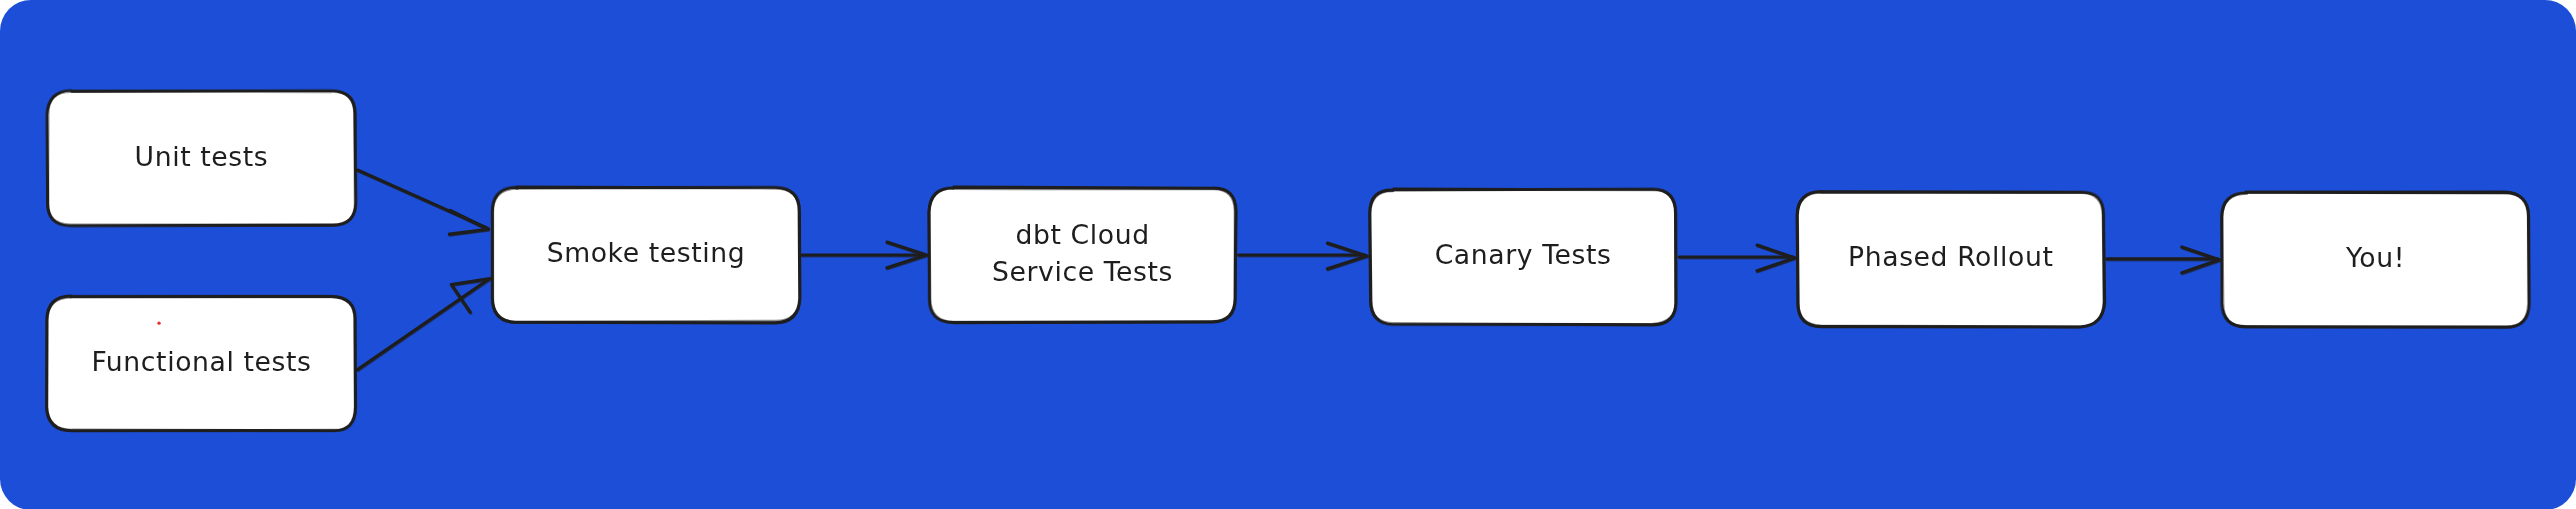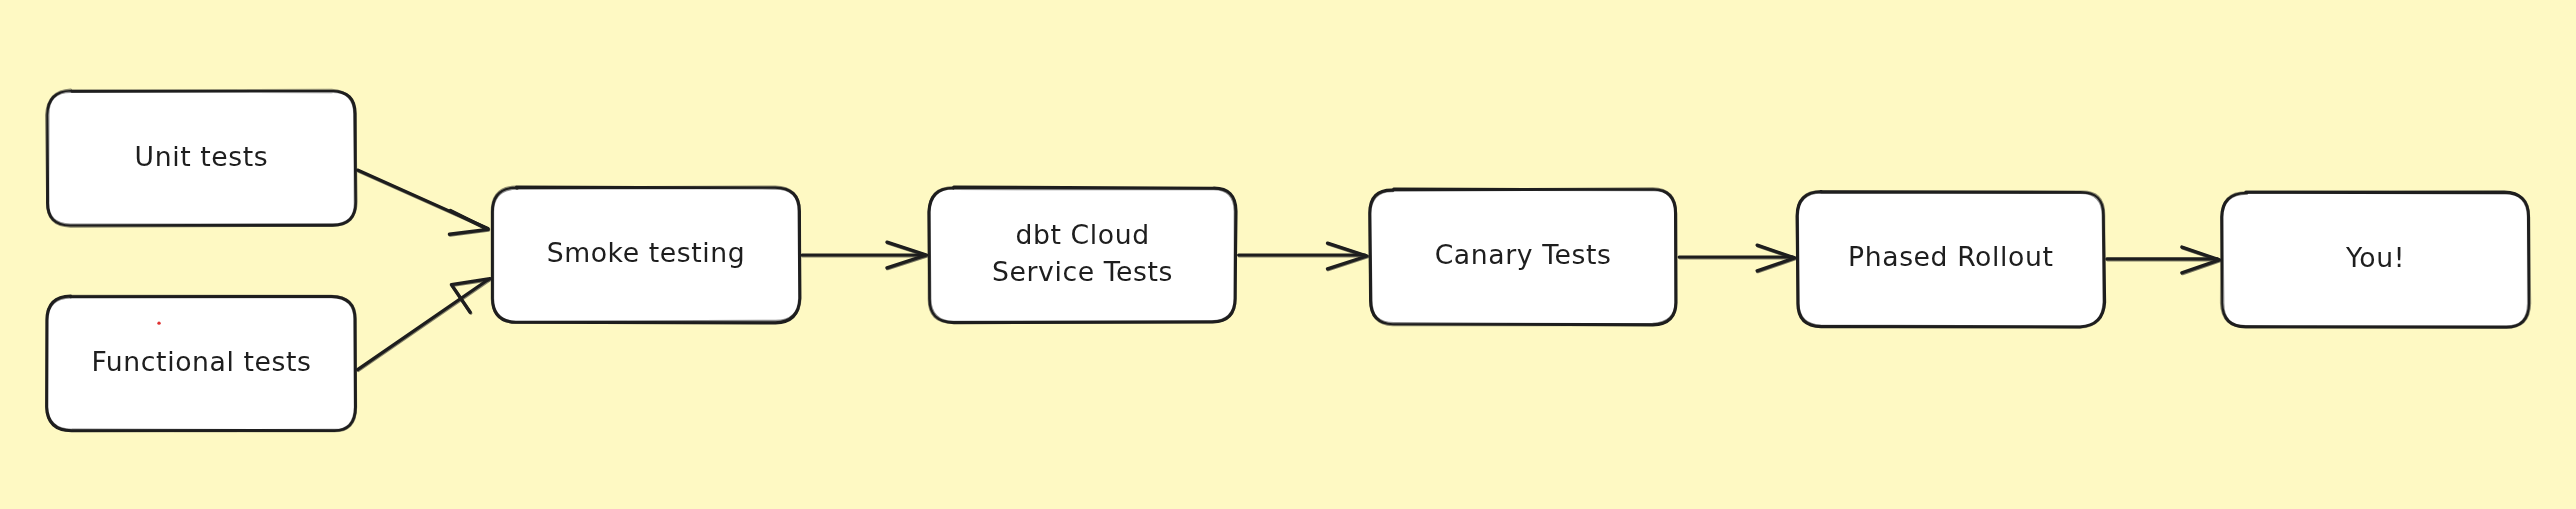--- a/index.html
+++ b/index.html
@@ -11,21 +11,22 @@
   body {
     width: 2576px;
     height: 510px;
     overflow: hidden;
     font-family: "DejaVu Sans", sans-serif;
   }
   #diagram-root {
     position: relative;
     width: 2576px;
     height: 510px;
-    background: #fef9c3;
+    background: #1d4ed8;
+    border-radius: 31px;
   }
   svg.flow-canvas {
     display: block;
     width: 2576px;
     height: 510px;
   }
   .node-shape {
     fill: #ffffff;
     stroke: #1e1e1e;
     stroke-width: 3.2;

